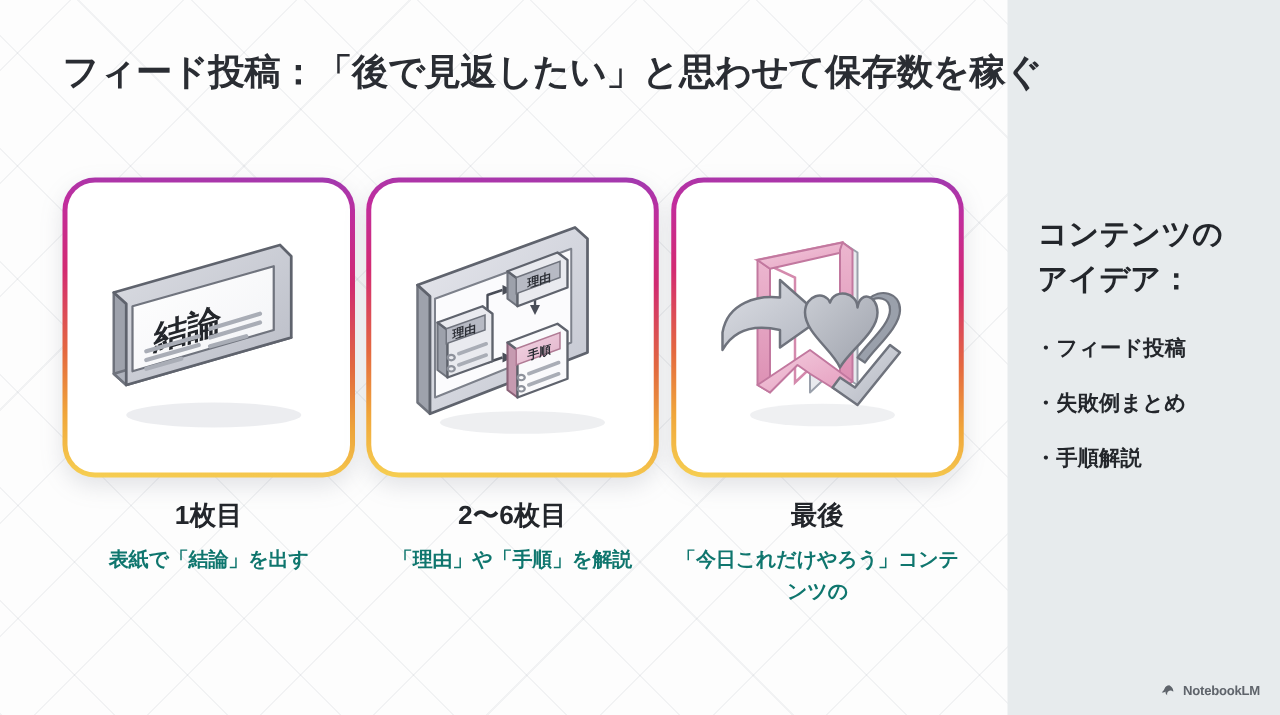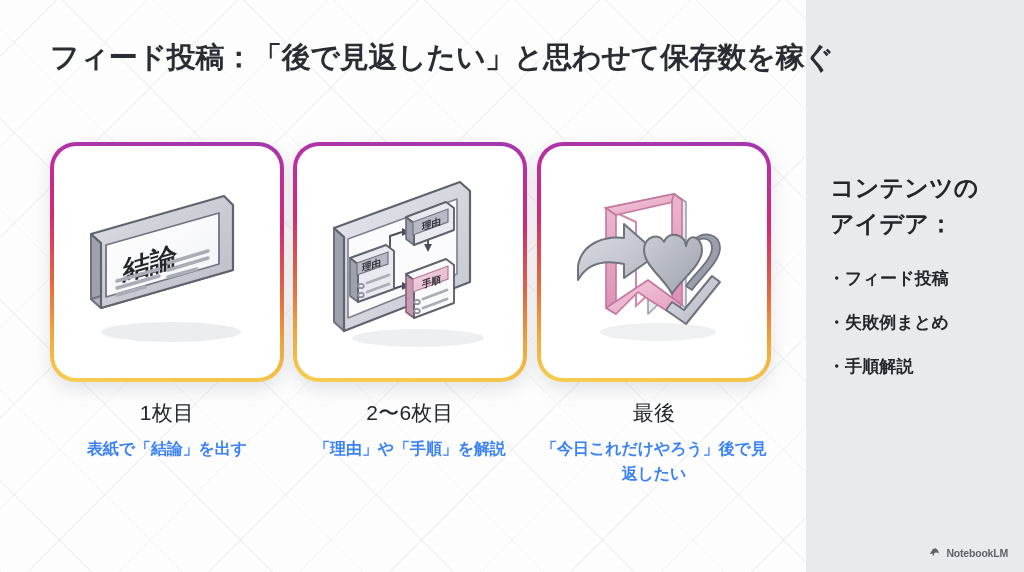--- a/index.html
+++ b/index.html
@@ -140,30 +140,30 @@
 
   
   .cap-block {
     position: absolute;
     top: 258px;
     width: 234px;
     text-align: center;
   }
   .cap-title {
     font-size: 21px;
-    font-weight: normal;
+    font-weight: bold;
     color: #23262b;
     line-height: 1.2;
     letter-spacing: 0.2px;
   }
   .cap-desc {
     margin-top: 12px;
     font-size: 16px;
     font-weight: bold;
-    color: #3b82f6;
+    color: #0f766e;
     line-height: 1.55;
     letter-spacing: -0.1px;
   }
 
   
   .watermark {
     position: absolute;
     right: 16px;
     bottom: 13px;
     display: flex;
@@ -368,21 +368,21 @@
             <path d="M140 78 C150 68 166 72 166 86 C166 100 146 116 138 128 L132 124 C140 112 158 98 158 86 C158 76 148 74 140 80 Z" fill="#9aa0ab" stroke="#6f737d" stroke-width="1.8" stroke-linejoin="round"></path>
 
             <path d="M132 84 C132 72 114 68 110 80 C106 70 90 74 90 88 C90 104 112 118 118 132 C126 118 148 104 148 88 C148 74 134 70 132 84 Z" fill="url(#gryh)" stroke="#6f737d" stroke-width="2" stroke-linejoin="round"></path>
 
             <path d="M118 140 L130 148 L158 114 L166 120 L132 162 L112 148 Z" fill="url(#gry)" stroke="#6f737d" stroke-width="2" stroke-linejoin="round"></path>
           </svg>
         </div>
       </div>
       <div class="cap-block">
         <div class="cap-title">最後</div>
-        <div class="cap-desc">「今日これだけやろう」後で見返したい</div>
+        <div class="cap-desc">「今日これだけやろう」コンテンツの</div>
       </div>
     </div>
 
   </div>
 
   <div class="watermark">
     <svg width="13" height="12" viewBox="0 0 13 12">
       <path d="M6.4 1.2 C4.6 1.2 3.2 2.4 2.6 4.0 C2.0 5.5 1.0 6.4 0.4 6.8 C1.4 7.1 2.6 7.0 3.4 6.2 C3.2 7.4 3.8 8.6 4.8 9.2 C4.4 8.0 4.8 6.6 5.8 5.9 C7.0 5.1 8.6 5.4 9.6 6.4 C9.8 5.0 9.2 3.6 8.2 2.6 C7.6 2.0 7.0 1.4 6.4 1.2 Z" fill="#5f646b"></path>
     </svg>
     <span class="wm-text">NotebookLM</span>

